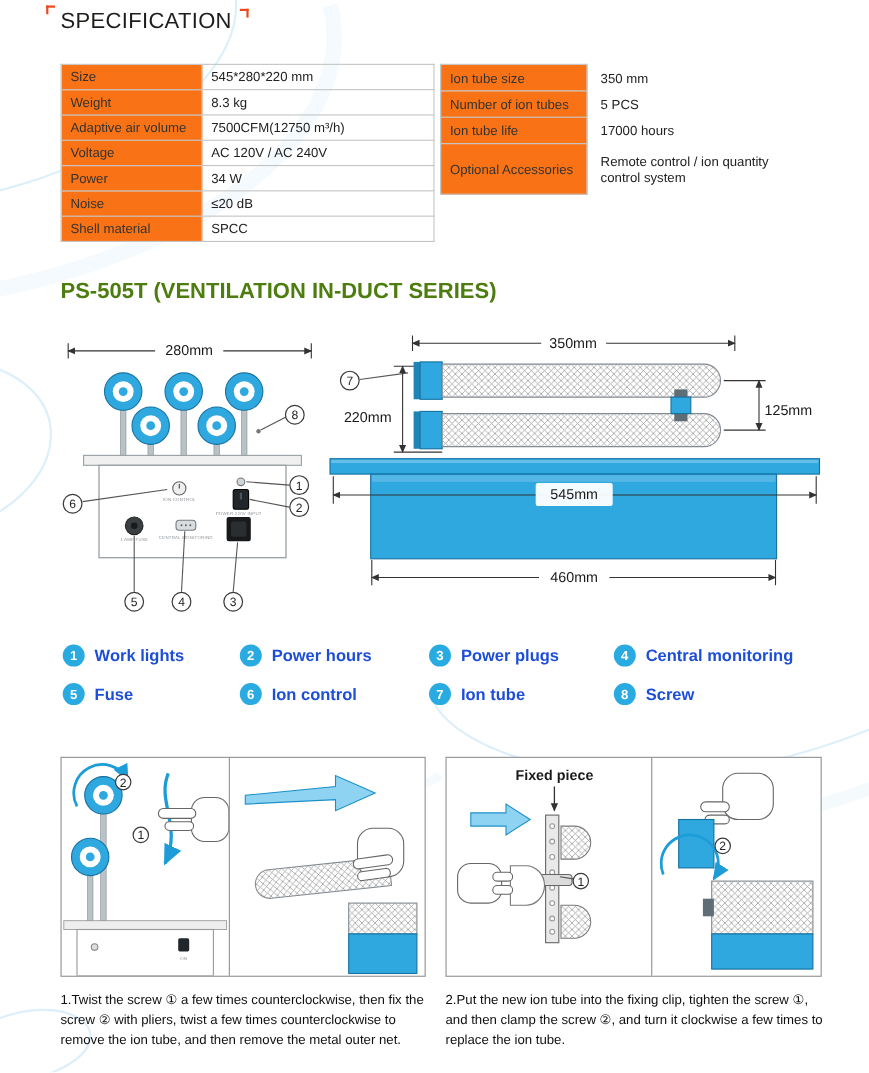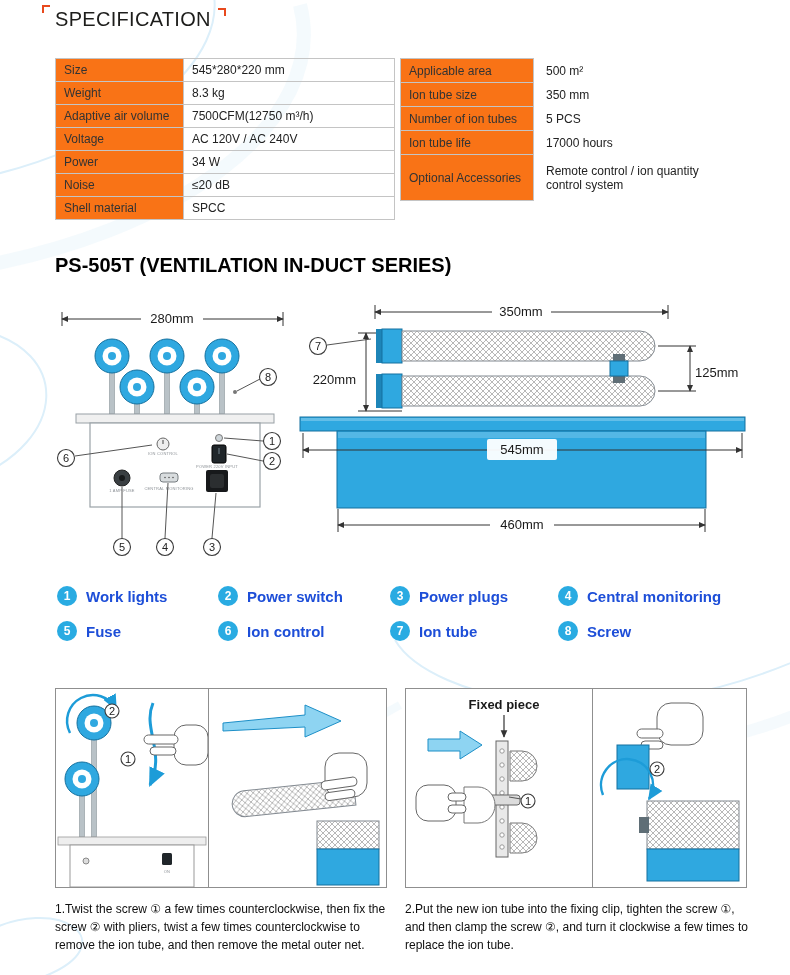--- a/index.html
+++ b/index.html
@@ -5,21 +5,21 @@
   *{margin:0;padding:0;box-sizing:border-box}
   html,body{background:#fff}
   body{font-family:"Liberation Sans",sans-serif}
   .page{position:relative;width:790px;height:975px;background:#fff;overflow:hidden}
   .abs{position:absolute}
   .decor{left:0;top:0;z-index:0;pointer-events:none}
   .content{z-index:1}
   .page-title{font-size:20px;font-weight:400;color:#1d1d1b;letter-spacing:.3px;position:relative;display:inline-block}
   .mark-left{position:absolute;left:-13px;top:-3px;width:8px;height:8px;border-left:2px solid #e8491d;border-top:2px solid #e8491d}
   .mark-right{display:inline-block;width:8px;height:8px;border-right:2px solid #e8491d;border-top:2px solid #e8491d;margin-left:7px;vertical-align:top}
-  .product-title{font-size:20px;font-weight:700;color:#000000}
+  .product-title{font-size:20px;font-weight:700;color:#4d7c0f}
   .spec-table{border-collapse:collapse;font-size:12px;color:#222;table-layout:fixed}
   .spec-table td{border:1px solid #c4c4c4;height:23px;padding:2px 8px;vertical-align:middle}
   .spec-table td.lbl{background:#f97316;color:#333}
   .spec-table.left{width:340px}
   .spec-table.left td.lbl{width:128px}
   .spec-table.right{width:345px}
   .spec-table.right td.lbl{width:133px}
   .spec-table.right td{height:24px}
   .spec-table.right td.val{border:none;background:transparent;padding-left:12px}
   .spec-table.right tr:last-child td{height:46px}
@@ -87,24 +87,20 @@
       <tr>
           <td class="lbl">Shell material</td>
           <td class="val">SPCC</td>
         </tr>
     </tbody>
   </table>
 
   <table class="spec-table right abs content" style="left:400px;top:58px">
     <tbody>
       <tr>
-          <td class="lbl">Applicable area</td>
-          <td class="val">500 m²</td>
-        </tr>
-      <tr>
           <td class="lbl">Ion tube size</td>
           <td class="val">350 mm</td>
         </tr>
       <tr>
           <td class="lbl">Number of ion tubes</td>
           <td class="val">5 PCS</td>
         </tr>
       <tr>
           <td class="lbl">Ion tube life</td>
           <td class="val">17000 hours</td>
@@ -327,21 +323,21 @@
     </g>
   </svg>
 
   <div class="legend abs content" style="left:57px;top:586px">
     <div class="legend-item">
         <span class="lnum">1</span>
         <span class="llabel">Work lights</span>
       </div>
     <div class="legend-item">
         <span class="lnum">2</span>
-        <span class="llabel">Power switch</span>
+        <span class="llabel">Power hours</span>
       </div>
     <div class="legend-item">
         <span class="lnum">3</span>
         <span class="llabel">Power plugs</span>
       </div>
     <div class="legend-item">
         <span class="lnum">4</span>
         <span class="llabel">Central monitoring</span>
       </div>
     <div class="legend-item">

